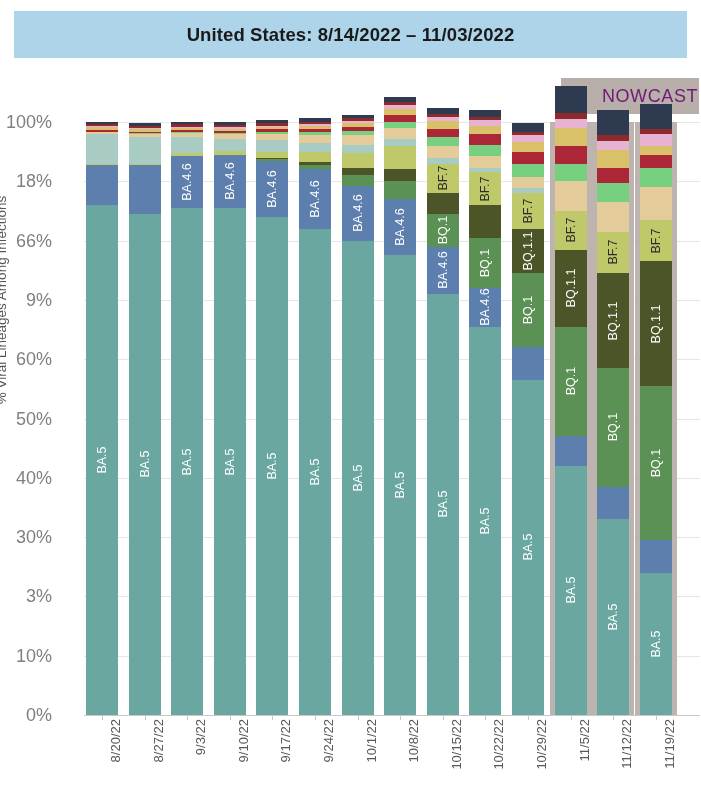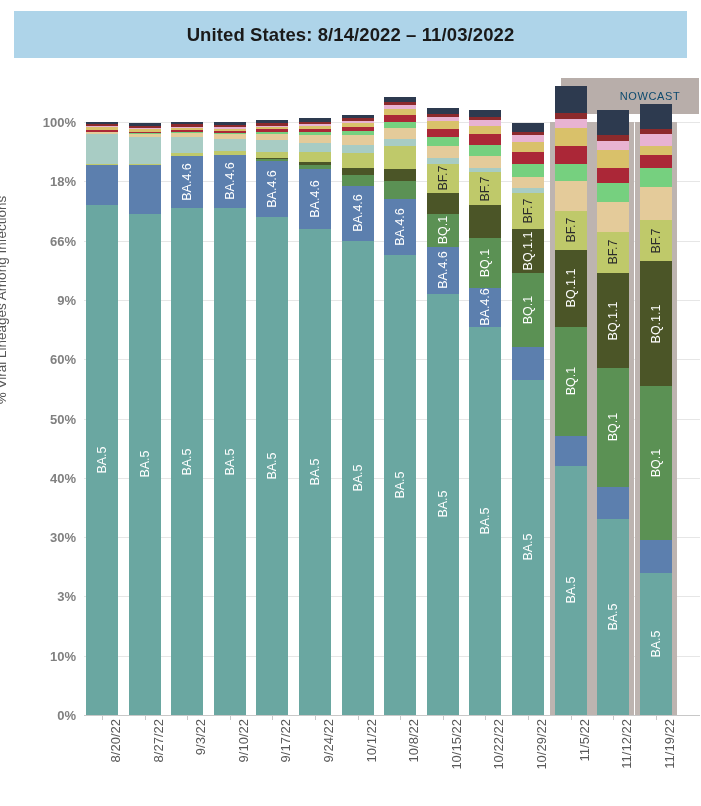--- a/index.html
+++ b/index.html
@@ -43,22 +43,22 @@
     left: 561px;
     top: 78px;
     width: 138px;
     height: 36px;
     background: #b8aeaa;
     display: flex;
     align-items: center;
     justify-content: center;
   }
   #nowcast-label {
-    color: #0c4a6e;
-    font-size: 11px;
+    color: #701a75;
+    font-size: 18px;
     letter-spacing: 0.6px;
     margin-left: 40px;
   }
 
   
   #plot {
     position: absolute;
     left: 84px;
     top: 122px;
     width: 616px;
@@ -74,26 +74,25 @@
   .gridline.zero { background: #d0d0d0; }
   #y-labels {
     position: absolute;
     left: 0px;
     top: 122px;
     width: 76px;
     height: 593px;
   }
   #y-labels .yl {
     position: absolute;
-    right: 0;
+    right: 24px;
     transform: translateY(-50%);
-    font-size: 13px;
+    font-size: 18px;
     color: #808080;
     white-space: nowrap;
-    font-weight: bold;
   }
 
   
   #y-axis-title {
     position: absolute;
     left: -6px;
     top: 300px;
     width: 280px;
     transform-origin: left top;
     transform: rotate(-90deg) translate(-50%, 0);

